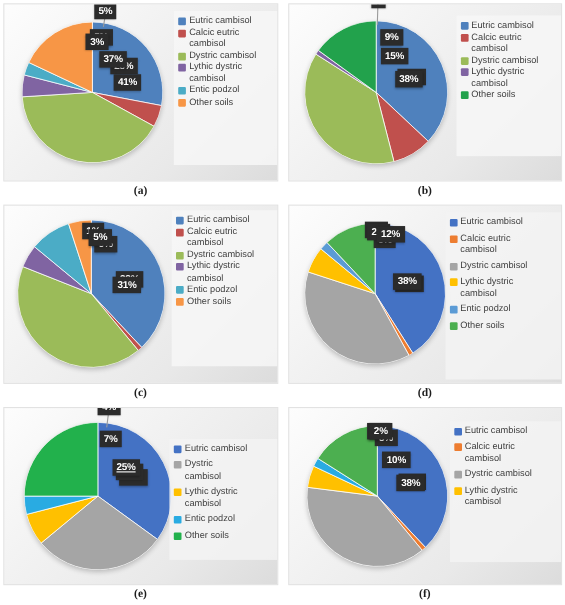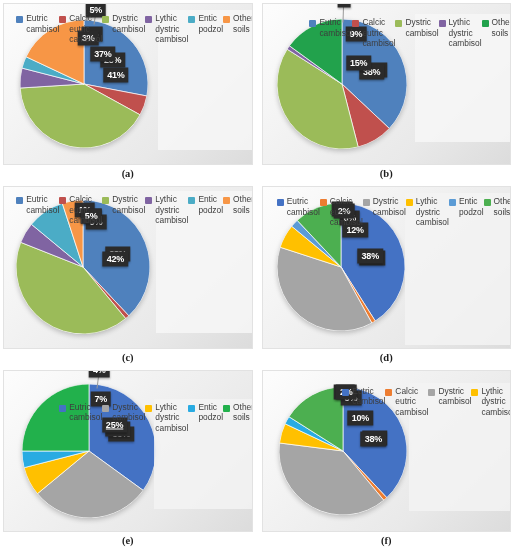--- a/index.html
+++ b/index.html
@@ -73,21 +73,21 @@
     height:1px;background:#9a9a9a;
     transform-origin:left center;
   }
 
   
   .legend{
     position:absolute;
     background:rgba(246,246,246,0.88);
     box-sizing:border-box;
     padding:3px 2px 3px 4px;
-    display:flex;justify-content:flex-end;
+    display:flex;flex-direction:column;
   }
   .legend-item{
     display:flex;align-items:flex-start;
     margin-bottom:0px;
   }
   .legend-item.spaced{margin-bottom:4px;}
   .sw{
     flex:0 0 auto;
     width:7px;height:7px;
     margin-top:3px;margin-right:3px;
@@ -174,21 +174,21 @@
                 <path d="M 65 65 L 112.38296078239176 109.49556188536475 A 65 65 0 0 1 81.16484266571557 127.95790547336102 Z" fill="#C0504D" stroke="#ffffff" stroke-width="0.7"></path>
                 <path d="M 65 65 L 81.16484266571557 127.95790547336102 A 65 65 0 0 1 10.118684842369014 30.171258326365233 Z" fill="#9BBB59" stroke="#ffffff" stroke-width="0.7"></path>
                 <path d="M 65 65 L 10.118684842369014 30.171258326365233 A 65 65 0 0 1 12.413895365628406 26.793958600989257 Z" fill="#8064A2" stroke="#ffffff" stroke-width="0.7"></path>
                 <path d="M 65 65 L 12.413895365628406 26.793958600989257 A 65 65 0 0 1 64.99999999999999 0 Z" fill="#22A24C" stroke="#ffffff" stroke-width="0.7"></path>
               </svg>
               <div class="lbl" style="left: 97.8097px; top: 50.802px;">37%</div>
               <div class="lbl" style="left: 79.5075px; top: 15.0647px;">9%</div>
               <div class="lbl" style="left: 95.2177px; top: 53.036px;">38%</div>
               <div class="leader" style="left: 66.9396px; top: 3.28047px; width: 22.75px; transform: rotate(-88.2deg);"></div>
               <div class="lbl" style="left: 67.6542px; top: -19.4583px;">1</div>
-              <div class="lbl" style="left: 82.1154px; top: 31.4091px; margin-top: 12px;">15%</div>
+              <div class="lbl" style="left: 82.1154px; top: 31.4091px;">15%</div>
             </div>
           </div>
         <div class="legend v1" style="left: 152px; top: 10px; width: 100px; height: 128px;">
             <div class="legend-item">
               <span class="sw" style="background: rgb(79, 129, 189);"></span>
               <span class="ltext">Eutric cambisol</span>
             </div>
             <div class="legend-item">
               <span class="sw" style="background: rgb(192, 80, 77);"></span>
               <span class="ltext">Calcic eutric
@@ -221,21 +221,21 @@
               <svg width="134" height="134" viewBox="0 0 134 134">
                 <path d="M 67 67 L 67 0 A 67 67 0 0 1 112.86465609722214 115.84089803723458 Z" fill="#4F81BD" stroke="#ffffff" stroke-width="0.7"></path>
                 <path d="M 67 67 L 112.86465609722214 115.84089803723458 A 67 67 0 0 1 109.70740731316221 118.62438726597787 Z" fill="#C0504D" stroke="#ffffff" stroke-width="0.7"></path>
                 <path d="M 67 67 L 109.70740731316221 118.62438726597787 A 67 67 0 0 1 4.704975445487165 42.335654970126555 Z" fill="#9BBB59" stroke="#ffffff" stroke-width="0.7"></path>
                 <path d="M 67 67 L 4.704975445487165 42.335654970126555 A 67 67 0 0 1 15.375612734022134 24.29259268683777 Z" fill="#8064A2" stroke="#ffffff" stroke-width="0.7"></path>
                 <path d="M 67 67 L 15.375612734022134 24.29259268683777 A 67 67 0 0 1 46.29586137687851 3.279213408224713 Z" fill="#4BACC6" stroke="#ffffff" stroke-width="0.7"></path>
                 <path d="M 67 67 L 46.29586137687851 3.279213408224713 A 67 67 0 0 1 66.99999999999999 0 Z" fill="#F79646" stroke="#ffffff" stroke-width="0.7"></path>
               </svg>
               <div class="lbl" style="left: 101.885px; top: 53.188px;">38%</div>
               <div class="lbl" style="left: 68.8099px; top: 9.40843px;">1%</div>
-              <div class="lbl" style="left: 99.4475px; top: 58.6689px;">42%</div>
+              <div class="lbl" style="left: 99.4475px; top: 58.6689px;">31%</div>
               <div class="lbl" style="left: 75.1753px; top: 15.3834px;">5%</div>
               <div class="lbl" style="left: 80.0847px; top: 21.9622px;">9%</div>
               <div class="lbl" style="left: 75.1753px; top: 15.3834px;">5%</div>
             </div>
           </div>
         <div class="legend v1" style="left: 152px; top: 4px; width: 100px; height: 142px;">
             <div class="legend-item">
               <span class="sw" style="background: rgb(79, 129, 189);"></span>
               <span class="ltext">Eutric cambisol</span>
             </div>
@@ -278,21 +278,21 @@
                 <path d="M 64 64 L 94.8322351425098 120.08362752280726 A 64 64 0 0 1 3.132382957110174 44.22291236000335 Z" fill="#A5A5A5" stroke="#ffffff" stroke-width="0.7"></path>
                 <path d="M 64 64 L 3.132382957110174 44.22291236000335 A 64 64 0 0 1 14.687152462349502 23.204864656083842 Z" fill="#FFC000" stroke="#ffffff" stroke-width="0.7"></path>
                 <path d="M 64 64 L 14.687152462349502 23.204864656083842 A 64 64 0 0 1 20.188985220563907 17.346007845029675 Z" fill="#5B9BD5" stroke="#ffffff" stroke-width="0.7"></path>
                 <path d="M 64 64 L 20.188985220563907 17.346007845029675 A 64 64 0 0 1 63.999999999999986 0 Z" fill="#4CAF50" stroke="#ffffff" stroke-width="0.7"></path>
               </svg>
               <div class="lbl" style="left: 95.9586px; top: 54.7152px;">41%</div>
               <div class="lbl" style="left: 65.8495px; top: 5.14905px;">1%</div>
               <div class="lbl" style="left: 93.7528px; top: 52.22px;">38%</div>
               <div class="lbl" style="left: 73.3541px; top: 14.9642px;">6%</div>
               <div class="lbl" style="left: 67.5364px; top: 7.79113px;">2%</div>
-              <div class="lbl" style="left: 78.6072px; top: 27px;">12%</div>
+              <div class="lbl" style="left: 78.6072px; top: 10px;">12%</div>
             </div>
           </div>
         <div class="legend v2" style="left: 142px; top: 6px; width: 112px; height: 152px;">
             <div class="legend-item spaced">
               <span class="sw" style="background: rgb(68, 114, 196);"></span>
               <span class="ltext">Eutric cambisol</span>
             </div>
             <div class="legend-item spaced">
               <span class="sw" style="background: rgb(237, 125, 49);"></span>
               <span class="ltext">Calcic eutric

